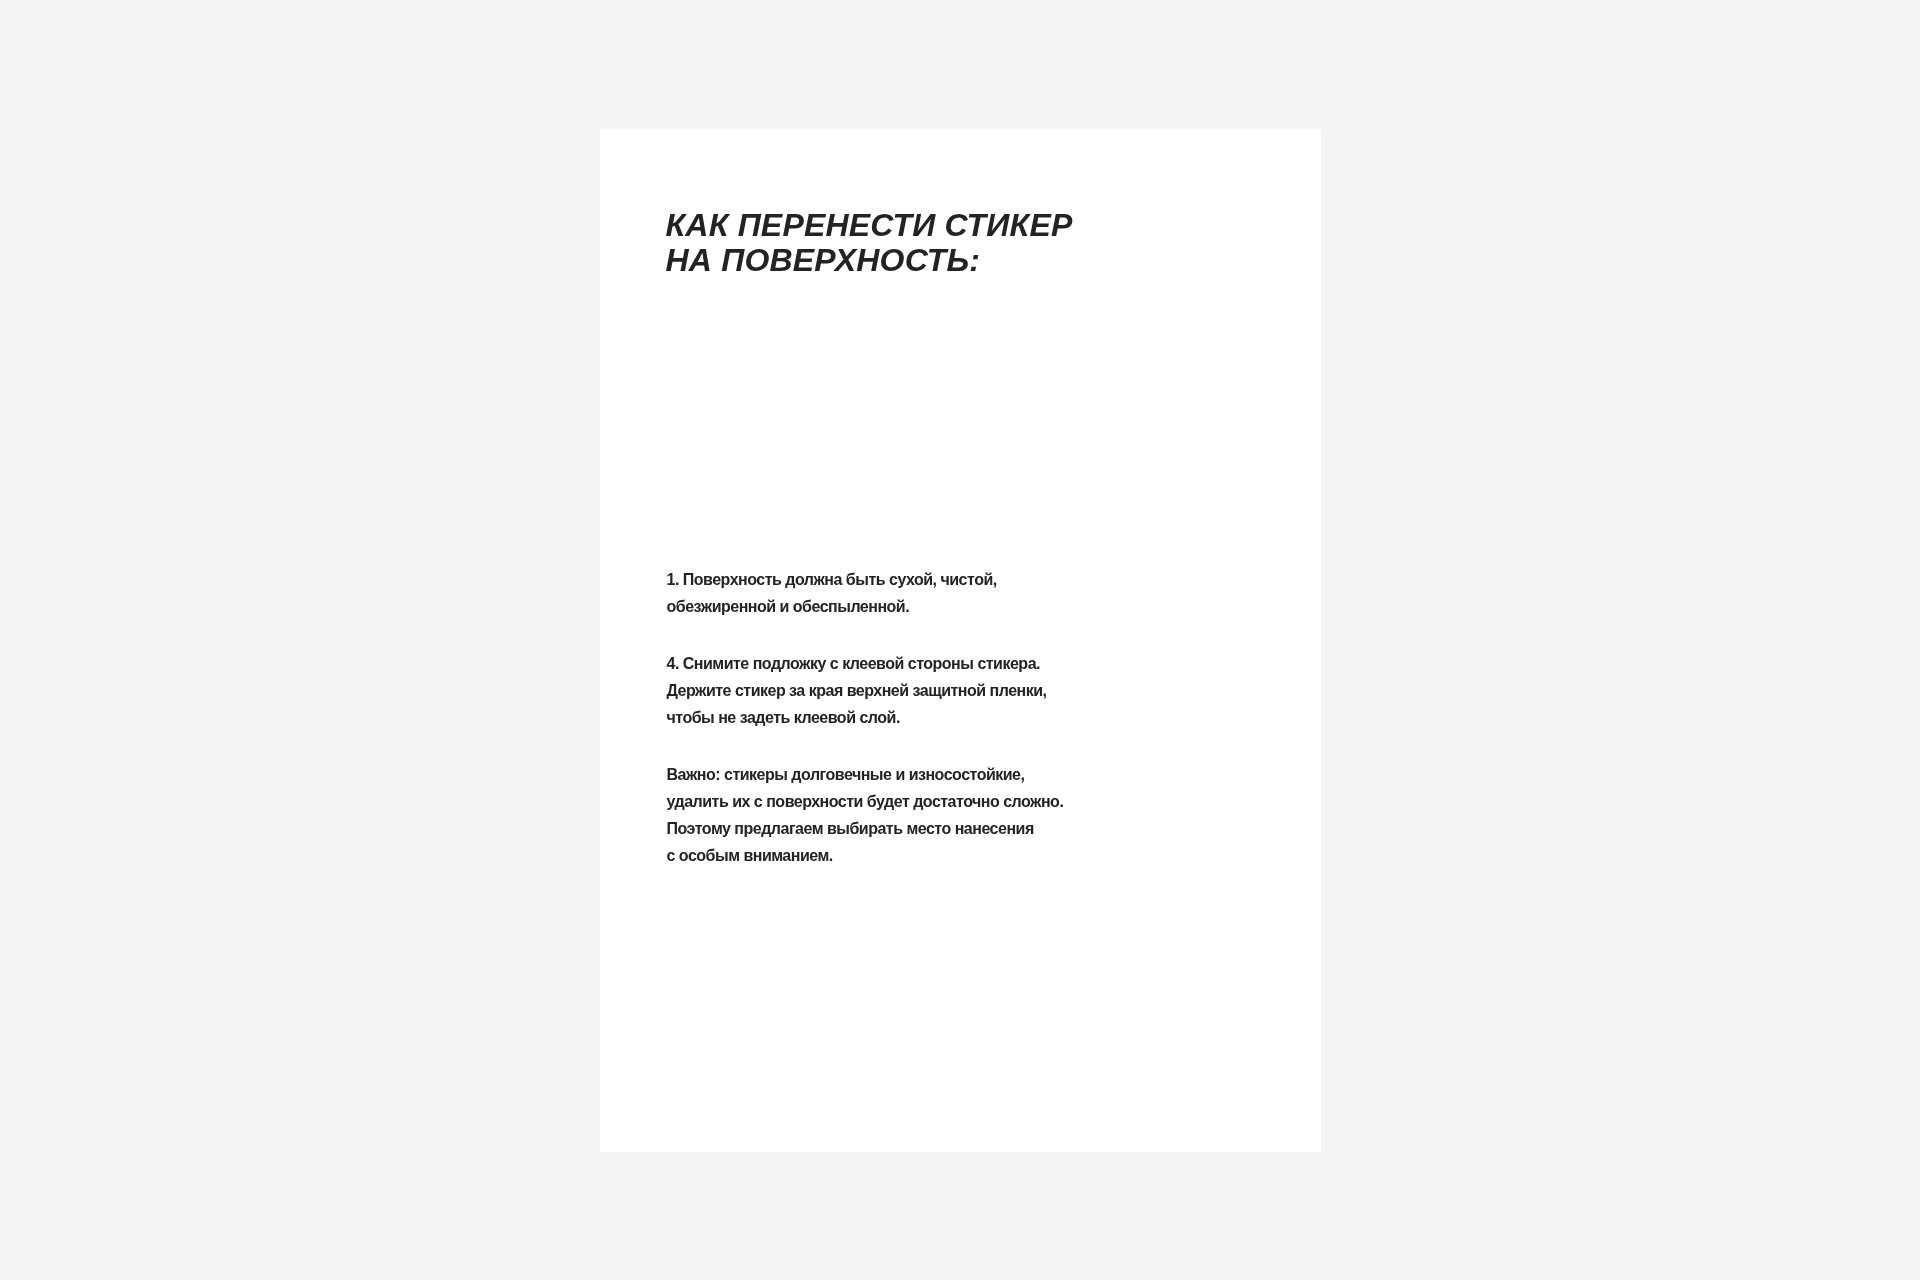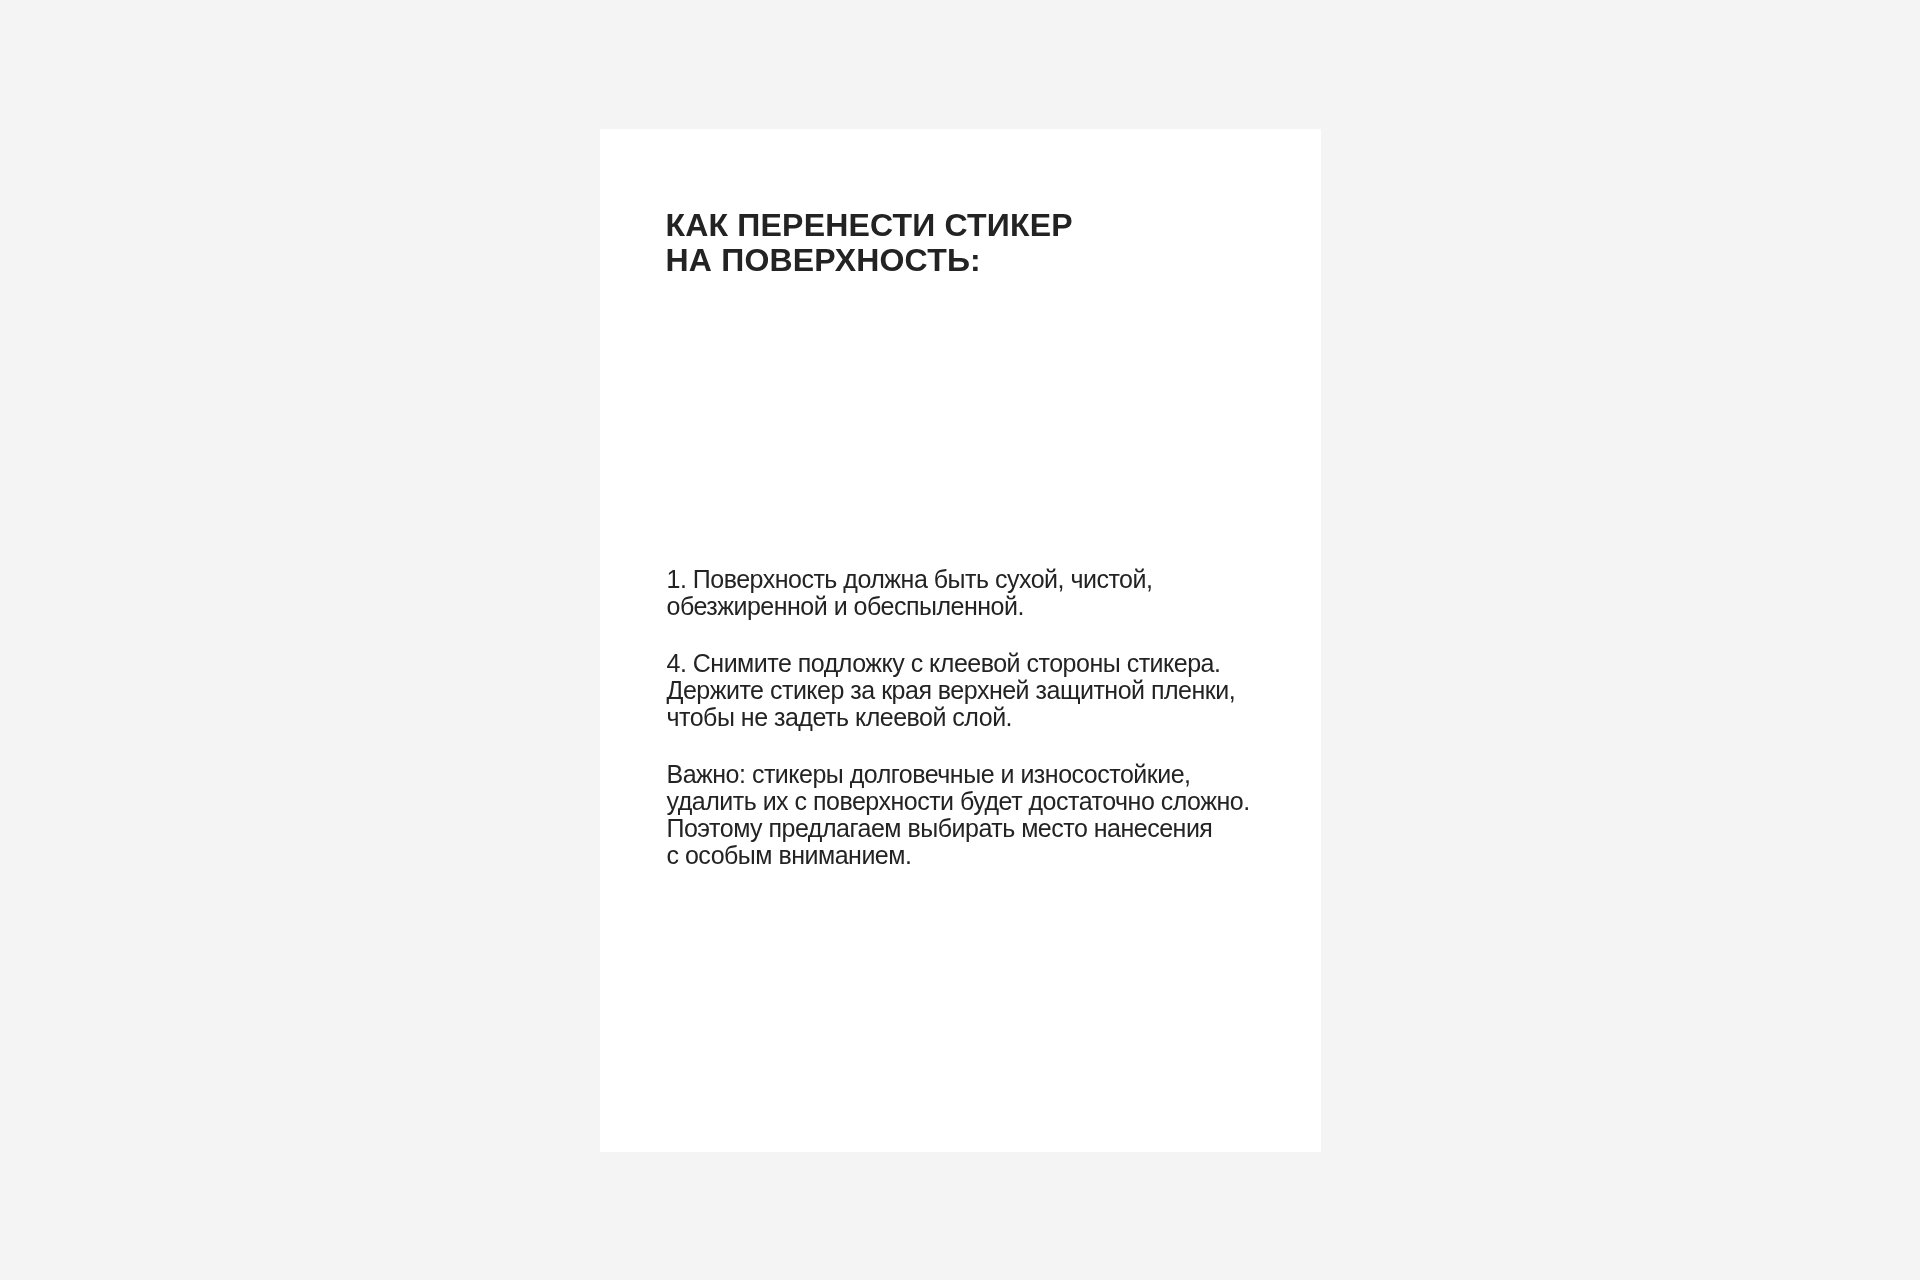--- a/index.html
+++ b/index.html
@@ -26,33 +26,34 @@
     position: absolute;
     left: 66px;
     top: 79px;
     margin: 0;
     font-size: 32px;
     line-height: 35px;
     font-weight: 700;
     letter-spacing: 0.2px;
     color: #232323;
     white-space: pre-line;
+    font-style: italic;
   }
   .card-body {
     position: absolute;
     left: 67px;
     top: 437px;
     width: 645px;
     color: #232323;
   }
   .card-body p {
     margin: 0 0 30px 0;
-    font-size: 25px;
+    font-size: 16px;
     line-height: 27px;
-    font-weight: 400;
+    font-weight: 700;
     letter-spacing: -0.5px;
     white-space: pre-line;
   }
   .card-body p:last-child {
     margin-bottom: 0;
   }
 </style>
 </head>
 <body>
 

